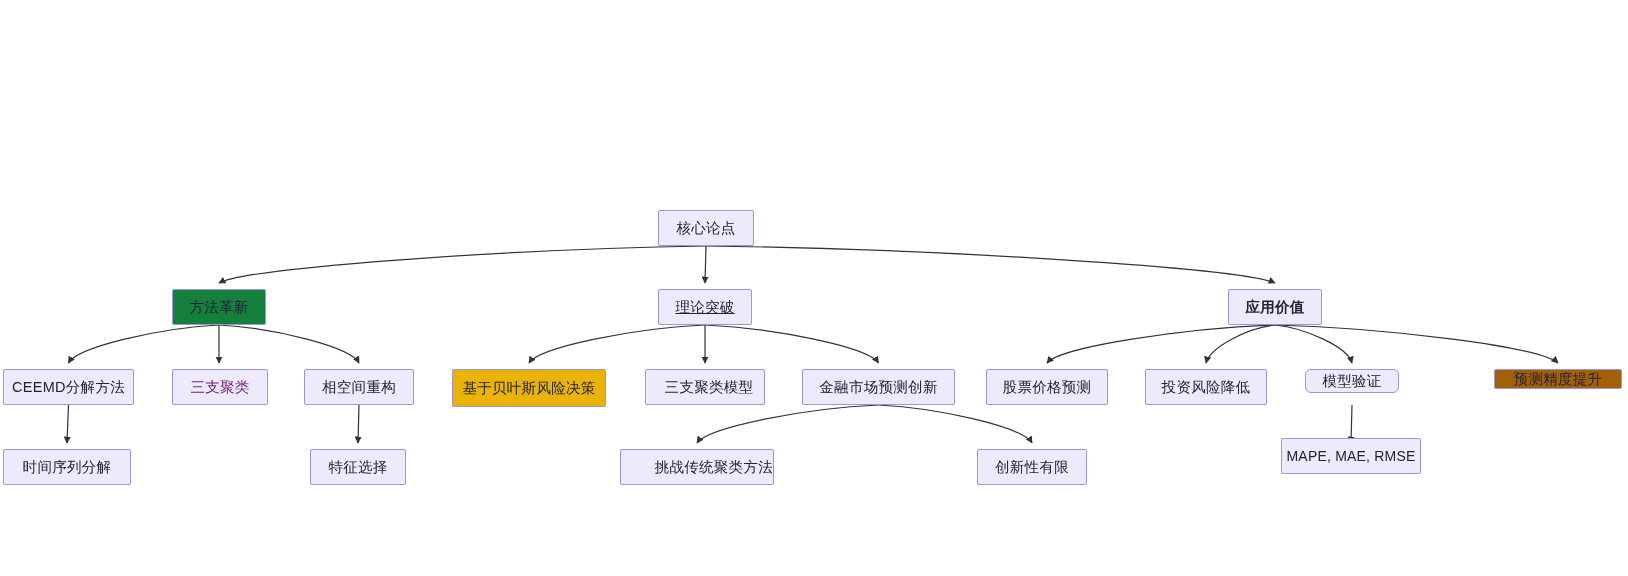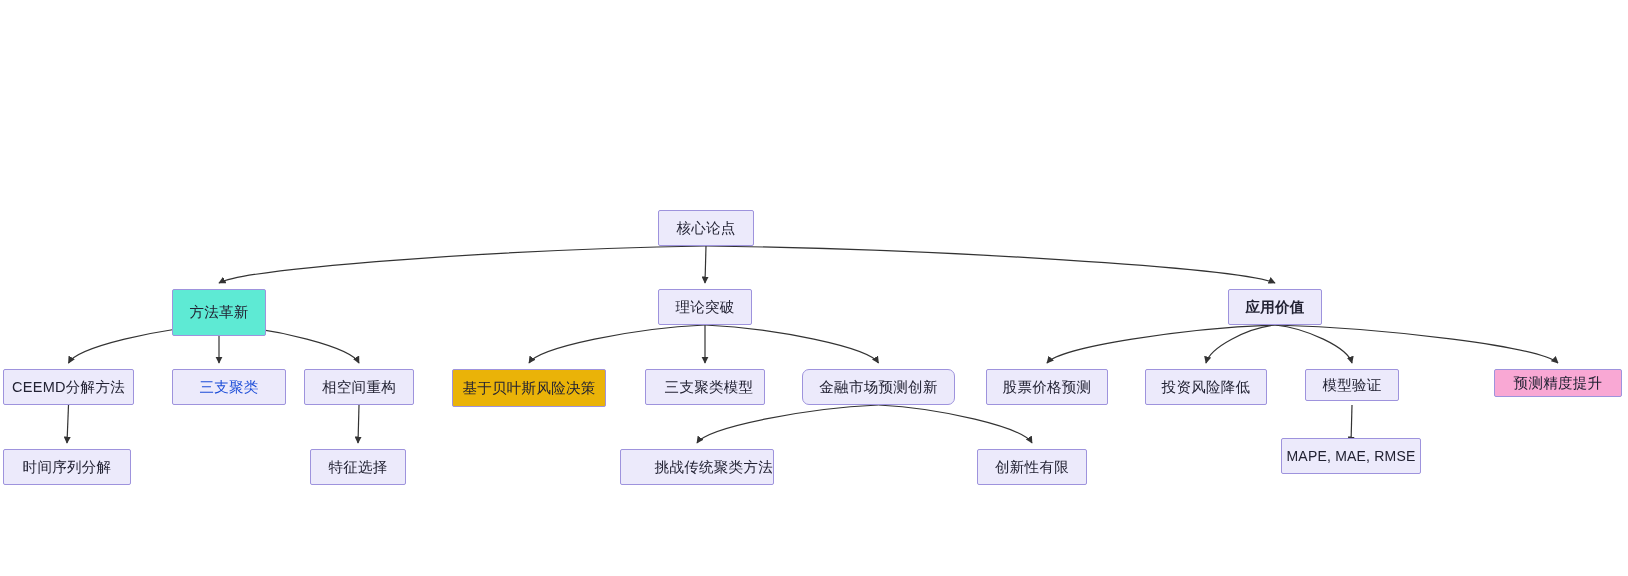--- a/index.html
+++ b/index.html
@@ -77,57 +77,57 @@
         <path d="M 359 405 L 358 443" stroke="#333333" stroke-width="1.2" fill="none" marker-end="url(#arrowhead)"></path>
         <path d="M 878.5 405 C 805.9 408.04, 707.89 427.04, 697 443" stroke="#333333" stroke-width="1.2" fill="none" marker-end="url(#arrowhead)"></path>
         <path d="M 878.5 405 C 939.9 408.04, 1022.79 427.04, 1032 443" stroke="#333333" stroke-width="1.2" fill="none" marker-end="url(#arrowhead)"></path>
         <path d="M 1352 405 L 1351 443" stroke="#333333" stroke-width="1.2" fill="none" marker-end="url(#arrowhead)"></path>
       </g>
   </svg>
   <div id="nodes-layer">
       <div class="node" style="left: 658px; top: 210px; width: 96px; height: 36px; background: rgb(236, 234, 251); border-color: rgb(158, 147, 221); color: rgb(34, 34, 51);">
         <span class="label">核心论点</span>
       </div>
-      <div class="node" style="left: 172px; top: 289px; width: 94px; height: 47px; background: #5eead4; border-color: rgb(158, 147, 221); color: rgb(34, 34, 51);">
+      <div class="node" style="left: 172px; top: 289px; width: 94px; height: 36px; background: #15803d; border-color: rgb(158, 147, 221); color: rgb(34, 34, 51);">
         <span class="label">方法革新</span>
       </div>
-      <div class="node" style="left: 658px; top: 289px; width: 94px; height: 36px; background: rgb(236, 234, 251); border-color: rgb(158, 147, 221); color: rgb(34, 34, 51);">
+      <div class="node" style="left: 658px; top: 289px; width: 94px; height: 36px; background: rgb(236, 234, 251); border-color: rgb(158, 147, 221); color: rgb(34, 34, 51); text-decoration: underline;">
         <span class="label">理论突破</span>
       </div>
       <div class="node" style="left: 1228px; top: 289px; width: 94px; height: 36px; background: rgb(236, 234, 251); border-color: rgb(158, 147, 221); color: rgb(34, 34, 51); font-weight: bold;">
         <span class="label">应用价值</span>
       </div>
       <div class="node" style="left: 3px; top: 369px; width: 131px; height: 36px; background: rgb(236, 234, 251); border-color: rgb(158, 147, 221); color: rgb(34, 34, 51);">
         <span class="label">CEEMD分解方法</span>
       </div>
-      <div class="node" style="left: 172px; top: 369px; width: 114px; height: 36px; background: rgb(236, 234, 251); border-color: rgb(158, 147, 221); color: #1d4ed8;">
+      <div class="node" style="left: 172px; top: 369px; width: 96px; height: 36px; background: rgb(236, 234, 251); border-color: rgb(158, 147, 221); color: #701a75;">
         <span class="label">三支聚类</span>
       </div>
       <div class="node" style="left: 304px; top: 369px; width: 110px; height: 36px; background: rgb(236, 234, 251); border-color: rgb(158, 147, 221); color: rgb(34, 34, 51);">
         <span class="label">相空间重构</span>
       </div>
       <div class="node" style="left: 452px; top: 369px; width: 154px; height: 38px; background: #eab308; border-color: rgb(158, 147, 221); color: rgb(34, 34, 51);">
         <span class="label">基于贝叶斯风险决策</span>
       </div>
       <div class="node" style="left: 645px; top: 369px; width: 120px; height: 36px; background: rgb(236, 234, 251); border-color: rgb(158, 147, 221); color: rgb(34, 34, 51); padding-left: 8px;">
         <span class="label">三支聚类模型</span>
       </div>
-      <div class="node" style="left: 802px; top: 369px; width: 153px; height: 36px; background: rgb(236, 234, 251); border-color: rgb(158, 147, 221); color: rgb(34, 34, 51); border-radius: 7px;">
+      <div class="node" style="left: 802px; top: 369px; width: 153px; height: 36px; background: rgb(236, 234, 251); border-color: rgb(158, 147, 221); color: rgb(34, 34, 51);">
         <span class="label">金融市场预测创新</span>
       </div>
       <div class="node" style="left: 986px; top: 369px; width: 122px; height: 36px; background: rgb(236, 234, 251); border-color: rgb(158, 147, 221); color: rgb(34, 34, 51);">
         <span class="label">股票价格预测</span>
       </div>
       <div class="node" style="left: 1145px; top: 369px; width: 122px; height: 36px; background: rgb(236, 234, 251); border-color: rgb(158, 147, 221); color: rgb(34, 34, 51);">
         <span class="label">投资风险降低</span>
       </div>
-      <div class="node" style="left: 1305px; top: 369px; width: 94px; height: 32px; background: rgb(236, 234, 251); border-color: rgb(158, 147, 221); color: rgb(34, 34, 51);">
+      <div class="node" style="left: 1305px; top: 369px; width: 94px; height: 24px; background: rgb(236, 234, 251); border-color: rgb(158, 147, 221); color: rgb(34, 34, 51); border-radius: 6px;">
         <span class="label">模型验证</span>
       </div>
-      <div class="node" style="left: 1494px; top: 369px; width: 128px; height: 28px; background: #f9a8d4; border-color: rgb(158, 147, 221); color: rgb(34, 34, 51); text-align: center;">
+      <div class="node" style="left: 1494px; top: 369px; width: 128px; height: 20px; background: #a16207; border-color: rgb(158, 147, 221); color: rgb(34, 34, 51); text-align: center;">
         <span class="label">预测精度提升</span>
       </div>
       <div class="node" style="left: 3px; top: 449px; width: 128px; height: 36px; background: rgb(236, 234, 251); border-color: rgb(158, 147, 221); color: rgb(34, 34, 51);">
         <span class="label">时间序列分解</span>
       </div>
       <div class="node" style="left: 310px; top: 449px; width: 96px; height: 36px; background: rgb(236, 234, 251); border-color: rgb(158, 147, 221); color: rgb(34, 34, 51);">
         <span class="label">特征选择</span>
       </div>
       <div class="node" style="left: 620px; top: 449px; width: 154px; height: 36px; background: rgb(236, 234, 251); border-color: rgb(158, 147, 221); color: rgb(34, 34, 51); justify-content: flex-end;">
         <span class="label">挑战传统聚类方法</span>

